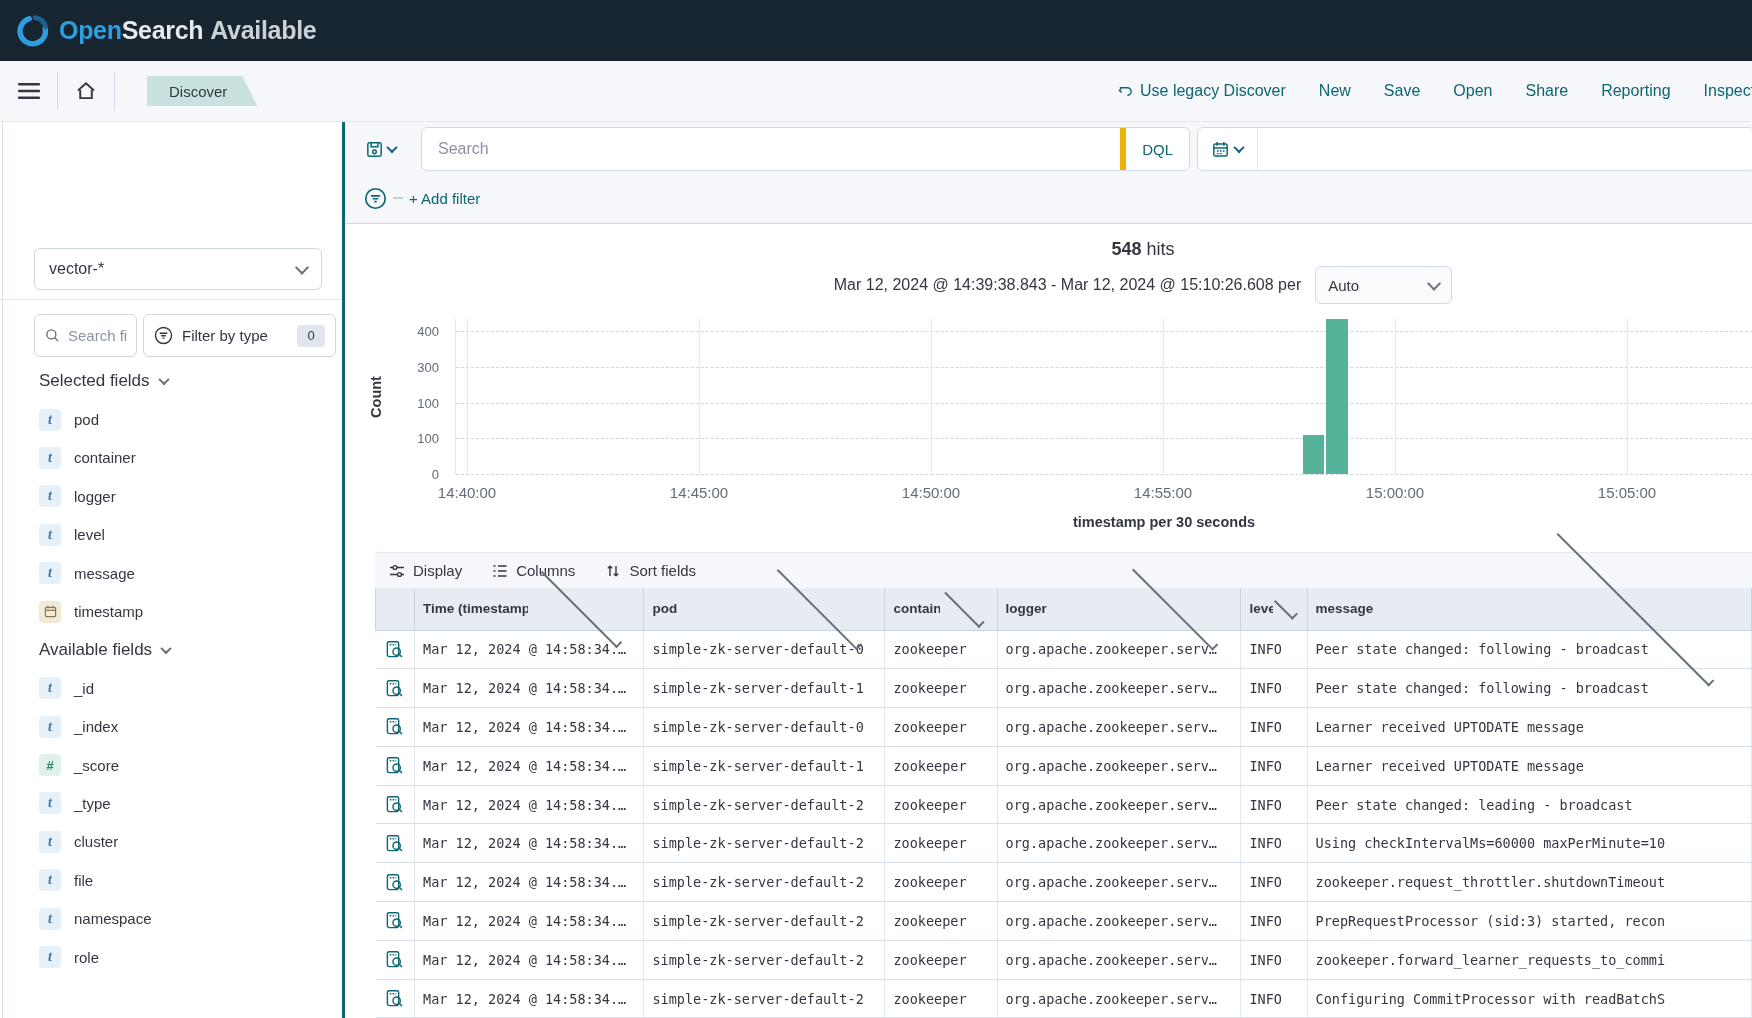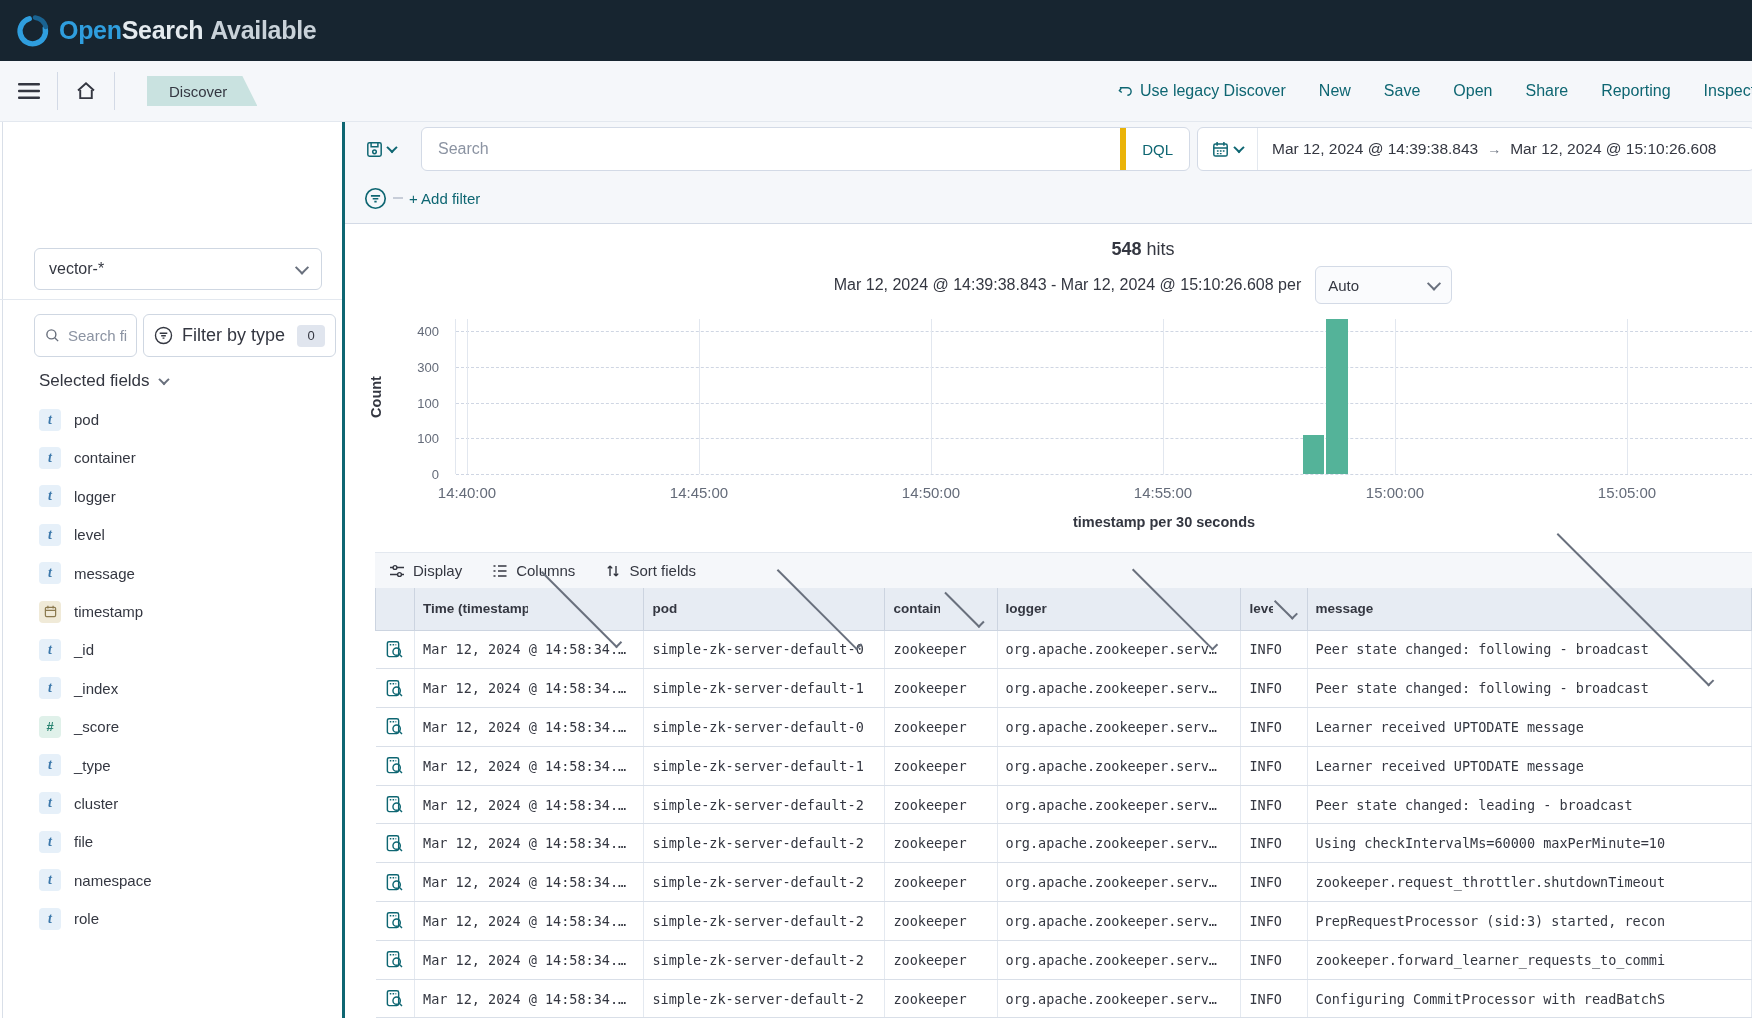--- a/index.html
+++ b/index.html
@@ -42,21 +42,21 @@
   #sidebar{left:0;top:122px;width:342px;height:896px;background:#fff;}
   #sidebar-rail{left:2px;top:122px;width:1px;height:896px;background:#d9dfe8;}
   #panel-divider{left:342px;top:122px;width:3px;height:896px;background:#0e6672;}
   #index-select{left:34px;top:248px;width:288px;height:42px;border:1px solid #cfd7e2;border-radius:6px;background:#fff;box-sizing:border-box;display:flex;align-items:center;padding:0 14px;font-size:16px;color:#343741;cursor:pointer;}
   #index-select .grow{flex:1;}
   #sidebar-hr{left:0;top:299px;width:342px;height:1px;background:#e3e8ef;}
   #field-search{left:34px;top:314px;width:103px;height:43px;border:1px solid #cfd7e2;border-radius:6px;background:#fff;box-sizing:border-box;display:flex;align-items:center;padding:0 8px 0 10px;overflow:hidden;}
   #field-search input{border:none;outline:none;width:60px;font-size:15px;font-family:"Liberation Sans",sans-serif;color:#343741;background:transparent;padding:0;margin-left:8px;}
   #field-search input::placeholder{color:#8b93a2;}
   #filter-type{left:143px;top:314px;width:193px;height:43px;border:1px solid #cfd7e2;border-radius:6px;background:#fff;box-sizing:border-box;display:flex;align-items:center;gap:9px;padding:0 10px;cursor:pointer;}
-  #filter-type .ft-label{font-size:18px;color:#343741;flex:1;}
+  #filter-type .ft-label{font-size:15px;color:#343741;flex:1;}
   #ft-count{background:#e0e5ee;border-radius:4px;min-width:18px;height:22px;display:flex;align-items:center;justify-content:center;font-size:13px;color:#343741;padding:0 5px;}
   #field-list{left:0;top:362px;width:342px;margin-left:28px;}
   .f-section{height:38.4px;display:flex;align-items:center;gap:10px;padding-left:11px;font-size:17px;color:#343741;cursor:pointer;}
   .f-item{height:38.4px;display:flex;align-items:center;gap:13px;padding-left:11px;cursor:pointer;}
   .f-item .f-name{font-size:15px;color:#343741;}
   .f-badge{width:22px;height:22px;border-radius:4px;display:flex;align-items:center;justify-content:center;flex:none;}
   .f-badge.t{background:#e6f0f9;color:#3c78ab;font-family:"Liberation Serif",serif;font-style:italic;font-weight:bold;font-size:14px;}
   .f-badge.num{background:#e0f1ea;color:#2a8472;font-weight:bold;font-size:13px;}
   .f-badge.date{background:#f0ead8;}
   
@@ -175,25 +175,20 @@
 <div class="abs" id="datepicker">
   <div id="dp-cal">
     <svg width="17" height="17" viewBox="0 0 16 16" fill="none" stroke="#0e6672" stroke-width="1.4">
         <rect x="1.7" y="2.8" width="12.6" height="11.4" rx="1.6"></rect>
         <path d="M4.8 1v3.4M11.2 1v3.4M1.7 6.6h12.6"></path>
         <path d="M4.6 9.4h1.6M7.4 9.4H9M10.2 9.4h1.6M4.6 11.8h1.6M7.4 11.8H9" stroke-width="1.2"></path>
       </svg>
     <span class="chev teal small"></span>
   </div>
   <div id="dp-sep"></div>
-  <div id="dp-range">
-    <span>Mar 12, 2024 @ 14:39:38.843</span>
-    <span id="dp-arrow">→</span>
-    <span>Mar 12, 2024 @ 15:10:26.608</span>
-  </div>
 </div>
 <div class="abs" id="filter-row">
   <span>
     <svg width="23" height="23" viewBox="0 0 18 18" fill="none" stroke="#0e6672" stroke-width="1.3">
         <circle cx="9" cy="9" r="7.6"></circle>
         <path d="M5.4 6.9h7.2M6.8 9.2h4.4M8.1 11.5h1.8"></path>
       </svg>
   </span>
   <span id="filter-dash"></span>
   <span id="add-filter">+ Add filter</span>
@@ -249,20 +244,24 @@
       <span class="f-name">message</span>
     </div>
     <div class="f-item">
       <span class="f-badge date">
         <svg width="13" height="13" viewBox="0 0 16 16" fill="none" stroke="#8c7a4f" stroke-width="1.5">
           <rect x="1.7" y="2.8" width="12.6" height="11.4" rx="1.6"></rect>
           <path d="M4.8 1v3.4M11.2 1v3.4M1.7 6.6h12.6"></path>
         </svg>
       </span>
       <span class="f-name">timestamp</span>
+    </div>
+    <div class="f-section">
+      <span>Available fields</span>
+      <span class="chev small"></span>
     </div>
     <div class="f-item">
       <span class="f-badge t">t</span>
       <span class="f-name">_id</span>
     </div>
     <div class="f-item">
       <span class="f-badge t">t</span>
       <span class="f-name">_index</span>
     </div>
     <div class="f-item">

